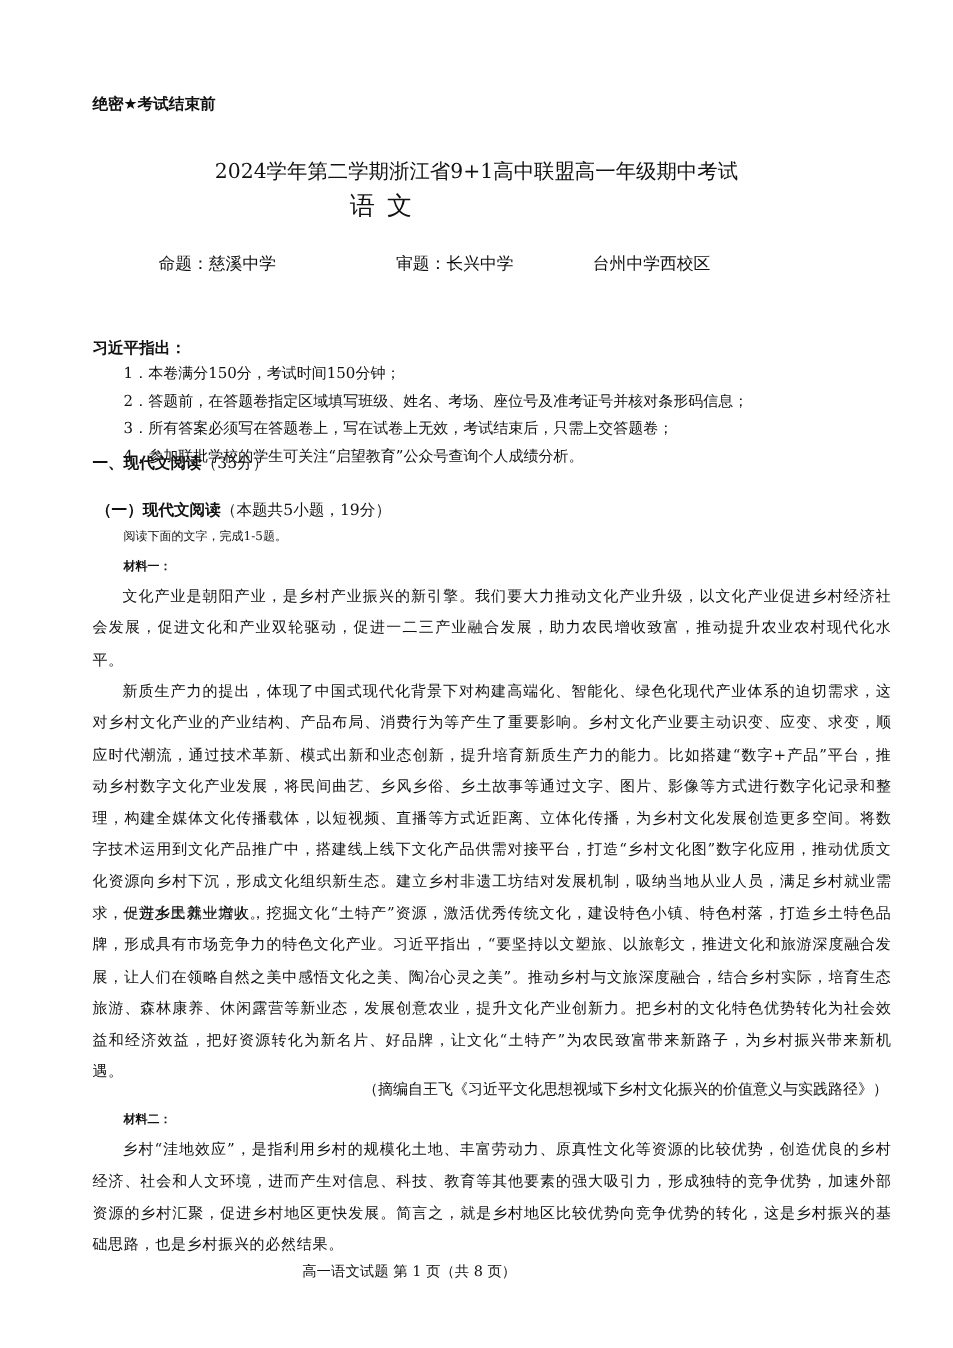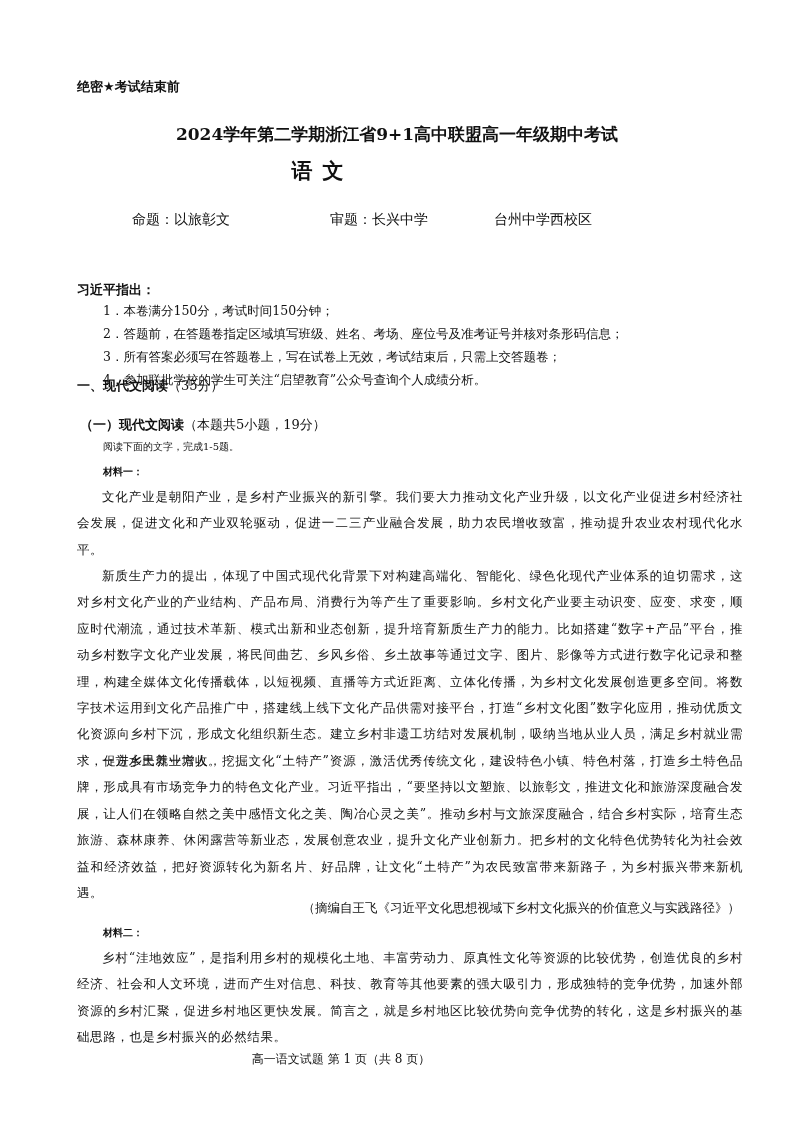--- a/index.html
+++ b/index.html
@@ -1,42 +1,42 @@
 <!DOCTYPE html>
 <html><head>
   <meta charset="utf-8">
   <style>
     html, body { margin: 0; padding: 0; background: #ffffff; }
     body { width: 794px; height: 1123px; position: relative; overflow: hidden;
            font-family: "DejaVu Serif", "Liberation Serif", serif; color: #111; }
     .abs { position: absolute; }
     .confidential { left: 77px; top: 78px; font-size: 13px; font-weight: bold; font-family: "DejaVu Sans", sans-serif; }
-    .title { left: 0; width: 794px; top: 123px; text-align: center; font-size: 17px; font-weight: bold; }
-    .subject { left: 0; width: 645px; top: 157px; text-align: center; font-size: 21px; font-weight: bold; letter-spacing: 10px; }
+    .title { left: 0; width: 794px; top: 131px; text-align: center; font-size: 17px; font-weight: normal; }
+    .subject { left: 0; width: 645px; top: 157px; text-align: center; font-size: 21px; font-weight: normal; letter-spacing: 10px; }
     .committee { top: 211px; font-size: 14px; font-family: "DejaVu Sans", sans-serif; }
     .c1 { left: 132px; } .c2 { left: 330px; } .c3 { left: 494px; }
     .notice-head { left: 77px; top: 281px; font-size: 13px; font-weight: bold; font-family: "DejaVu Sans", sans-serif; }
     .notice { left: 103px; font-size: 12.5px; }
     .sec-head { left: 77px; top: 377px; font-size: 13px; }
     .sec-head b, .sub-head b { font-family: "DejaVu Sans", sans-serif; }
     .sub-head { left: 80px; top: 416px; font-size: 13px; }
     .intro { left: 103px; top: 440px; font-size: 10px; }
     .mat { left: 103px; font-size: 10px; font-weight: bold; font-family: Liberation Mono, monospace; text-align: center; }
     .para { left: 77px; width: 666px; font-size: 12.5px; line-height: 26.4px; text-align: justify; text-indent: 2em; letter-spacing: 0.6px; }
     .source { left: 0; width: 740px; text-align: right; font-size: 12.5px; }
     .footer { left: 0; width: 682px; top: 1051px; text-align: center; font-size: 12px; }
   </style>
 </head>
 <body>
 
 <div class="abs confidential">绝密★考试结束前</div>
 <div class="abs title">2024学年第二学期浙江省9+1高中联盟高一年级期中考试</div>
 <div class="abs subject">语文</div>
 
-<div class="abs committee c1">命题：以旅彰文</div>
+<div class="abs committee c1">命题：慈溪中学</div>
 <div class="abs committee c2">审题：长兴中学</div>
 <div class="abs committee c3">台州中学西校区</div>
 
 <div class="abs notice-head">习近平指出：</div>
 <div class="abs notice" style="top:303px">1．本卷满分150分，考试时间150分钟；</div>
 <div class="abs notice" style="top:326px">2．答题前，在答题卷指定区域填写班级、姓名、考场、座位号及准考证号并核对条形码信息；</div>
 <div class="abs notice" style="top:349px">3．所有答案必须写在答题卷上，写在试卷上无效，考试结束后，只需上交答题卷；</div>
 <div class="abs notice" style="top:372px">4．参加联批学校的学生可关注“启望教育”公众号查询个人成绩分析。</div>
 
 <div class="abs sec-head">

